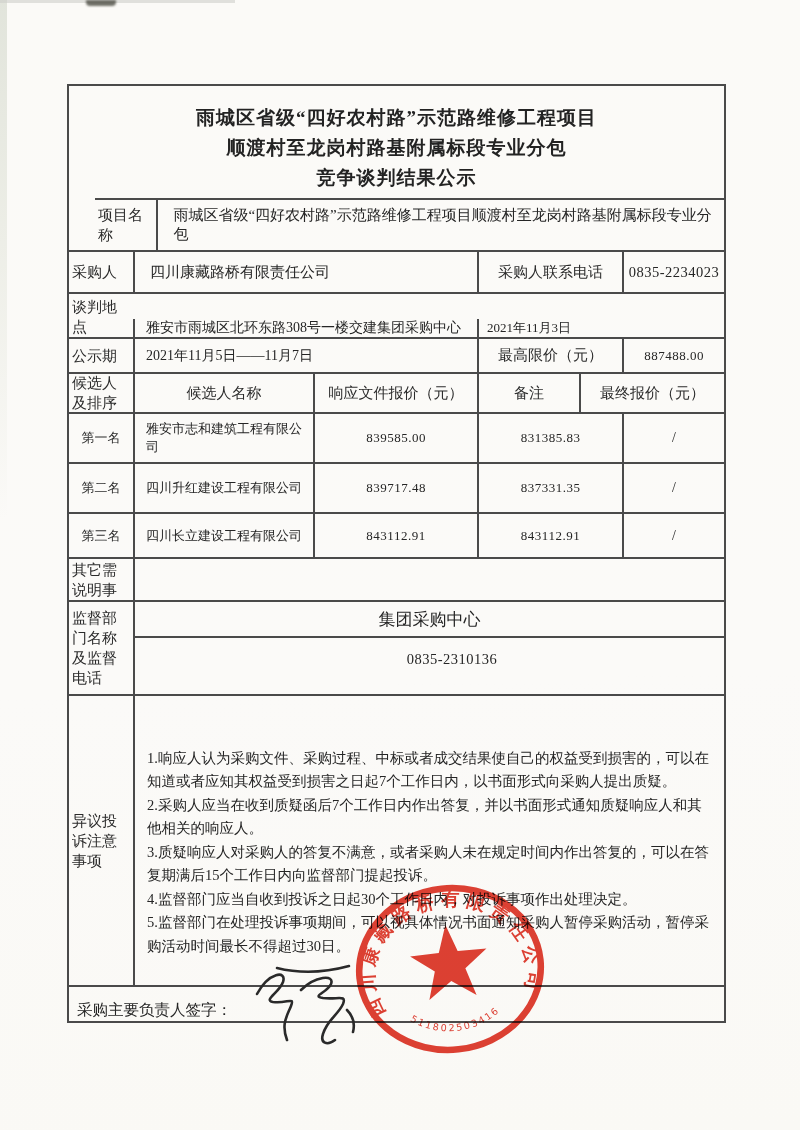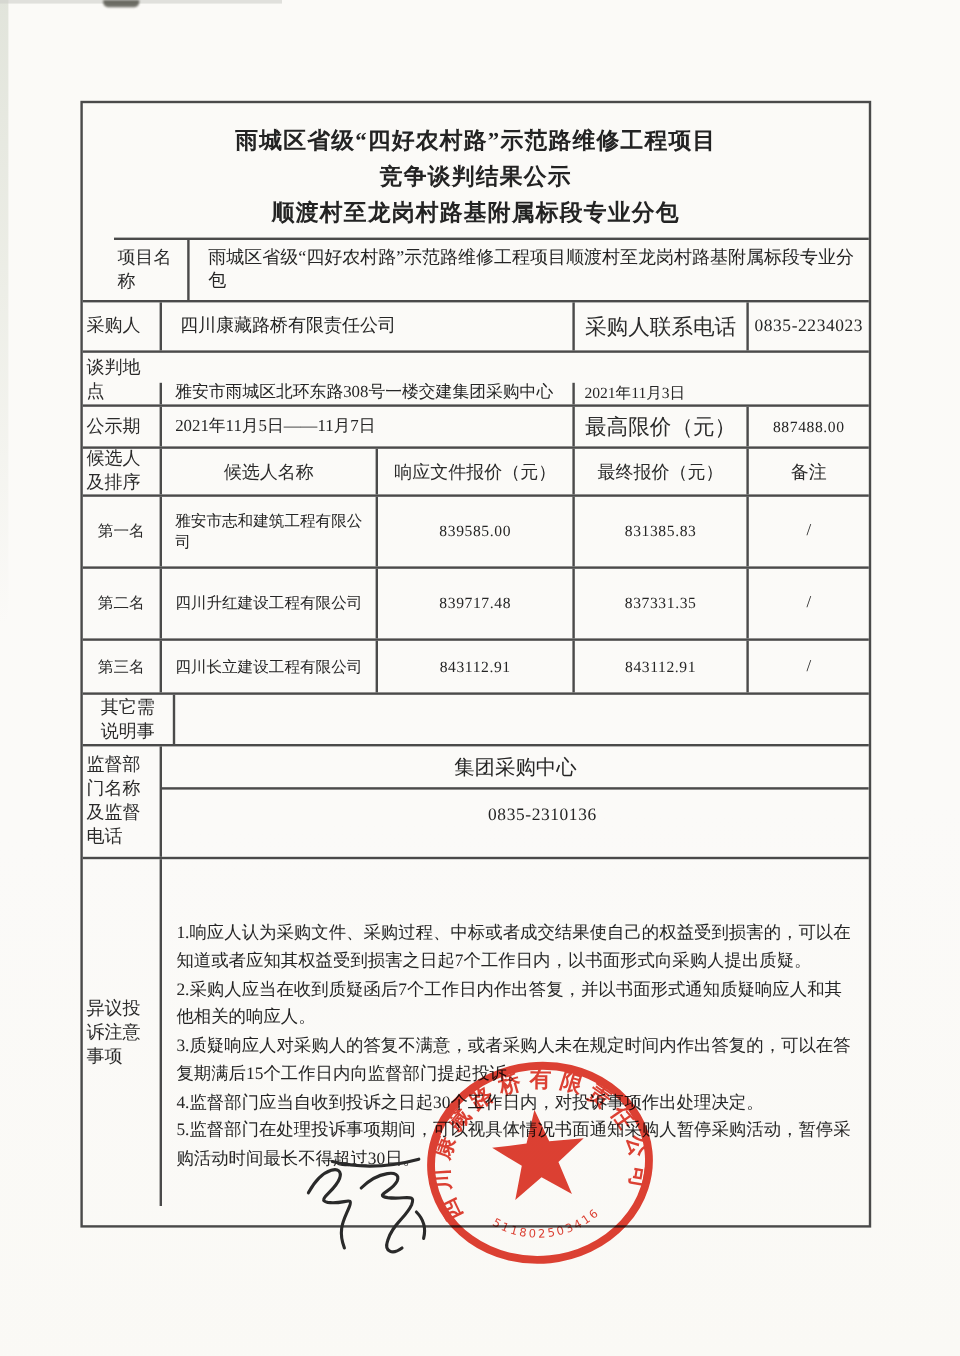--- a/index.html
+++ b/index.html
@@ -28,44 +28,44 @@
   .hcenter{align-items:center;text-align:center;}
   .hleft{align-items:flex-start;text-align:left;}
 
   
   .r-title{height:112px;}
   .r-project{height:52px;margin-left:26px;}
   .r-purchaser{height:42px;}
   .r-place{height:45px;align-items:flex-end;}
   .r-publicity{height:35px;}
   .r-chead{height:40px;}
-  .r-cand{height:60px;}
+  .r-cand{height:50px;}
   .r-cand3{height:45px;}
-  .r-other{height:43px;padding-left:12px;}
+  .r-other{height:43px;}
   .r-sup{height:94px;}
   .r-complaint{height:291px;}
   .r-sign{height:48px;}
 
   
   .w-label{width:64px;}
   .w-val{width:344px;}
   .w-field{width:145px;}
   .w-last{width:102px;}
   .w-wide{width:591px;}
   .w-cname{width:180px;}
   .w-cdoc{width:164px;}
 
   .title-box{width:100%;padding-top:11px;text-align:center;}
   .title-line{font-size:19px;font-weight:700;line-height:30px;letter-spacing:1px;color:#232323;}
 
   .lbl{font-size:15px;line-height:20px;padding-left:3px;color:#2b2b2b;}
   .rank{font-size:13px;color:#2b2b2b;}
   .val-15{font-size:15px;line-height:19px;padding-left:15px;padding-right:6px;color:#252525;}
   .val-14{font-size:14px;line-height:18px;padding-left:11px;padding-right:4px;color:#252525;}
-  .field-lbl{font-size:18px;color:#2b2b2b;}
+  .field-lbl{font-size:15px;color:#2b2b2b;}
   .num{font-size:13px;letter-spacing:.5px;color:#252525;}
   .num15{font-size:14.5px;letter-spacing:.5px;color:#252525;}
   .date13{font-size:13px;color:#252525;}
   .cname{font-size:13px;padding-left:11px;color:#252525;}
   .remark{font-size:14px;color:#252525;}
   .hdr{font-size:15px;color:#2b2b2b;}
   .supval{font-size:17px;color:#252525;}
   .sub-row{box-sizing:border-box;display:flex;flex-direction:column;justify-content:center;align-items:center;text-align:center;}
   .sub-top{height:36px;border-bottom:2px solid #4a4a4a;}
   .sub-bot{height:42px;padding-left:45px;}
@@ -84,22 +84,22 @@
   <div class="edge-left"></div>
   <div class="edge-top"></div>
   <div class="smudge-top"></div>
 
   <div class="tbl">
 
     <div class="row first r-title">
       <div class="cell c0 hcenter" style="width:655px;">
         <div class="title-box">
           <div class="title-line">雨城区省级“四好农村路”示范路维修工程项目</div>
+          <div class="title-line">顺渡村至龙岗村路基附属标段专业分包</div>
           <div class="title-line">竞争谈判结果公示</div>
-          <div class="title-line">顺渡村至龙岗村路基附属标段专业分包</div>
         </div>
       </div>
     </div>
 
     <div class="row r-project">
       <div class="cell c0 hleft w-label">
         <div class="lbl">项目名</div>
         <div class="lbl">称</div>
       </div>
       <div class="cell hleft w-wide">
@@ -154,25 +154,25 @@
       <div class="cell c0 hleft w-label">
         <div class="lbl">候选人</div>
         <div class="lbl">及排序</div>
       </div>
       <div class="cell hcenter w-cname">
         <div class="hdr">候选人名称</div>
       </div>
       <div class="cell hcenter w-cdoc">
         <div class="hdr">响应文件报价（元）</div>
       </div>
+      <div class="cell hcenter w-last">
+        <div class="hdr">备注</div>
+      </div>
       <div class="cell hcenter w-field">
         <div class="hdr">最终报价（元）</div>
-      </div>
-      <div class="cell hcenter w-last">
-        <div class="hdr">备注</div>
       </div>
     </div>
 
     <div class="row r-cand">
       <div class="cell c0 hcenter w-label">
         <div class="rank">第一名</div>
       </div>
       <div class="cell hleft w-cname">
         <div class="cname">雅安市志和建筑工程有限公司</div>
       </div>
@@ -260,20 +260,25 @@
         <div class="complaint-text">
           <div>1.响应人认为采购文件、采购过程、中标或者成交结果使自己的权益受到损害的，可以在知道或者应知其权益受到损害之日起7个工作日内，以书面形式向采购人提出质疑。</div>
           <div>2.采购人应当在收到质疑函后7个工作日内作出答复，并以书面形式通知质疑响应人和其他相关的响应人。</div>
           <div>3.质疑响应人对采购人的答复不满意，或者采购人未在规定时间内作出答复的，可以在答复期满后15个工作日内向监督部门提起投诉。</div>
           <div>4.监督部门应当自收到投诉之日起30个工作日内，对投诉事项作出处理决定。</div>
           <div>5.监督部门在处理投诉事项期间，可以视具体情况书面通知采购人暂停采购活动，暂停采购活动时间最长不得超过30日。</div>
         </div>
       </div>
     </div>
 
+    <div class="row r-sign">
+      <div class="cell c0 hleft" style="width:655px;">
+        <div class="sign-lbl">采购主要负责人签字：</div>
+      </div>
+    </div>
 
   </div>
 
   <svg class="signature" viewBox="0 0 140 92">
     <g fill="none" stroke="#2a2a2a" stroke-width="2.6" stroke-linecap="round">
       <path d="M14,34 C26,12 44,10 40,22 C36,33 20,40 30,42 C44,44 52,36 48,46 C44,56 38,64 44,80"></path>
       <path d="M58,30 C72,16 92,14 88,24 C84,33 68,36 80,38 C94,40 104,34 100,44 C95,55 84,60 80,74 C77,83 84,86 92,80"></path>
       <path d="M34,8 C58,14 84,12 106,6"></path>
       <path d="M104,50 C110,56 112,64 110,72"></path>
     </g>

